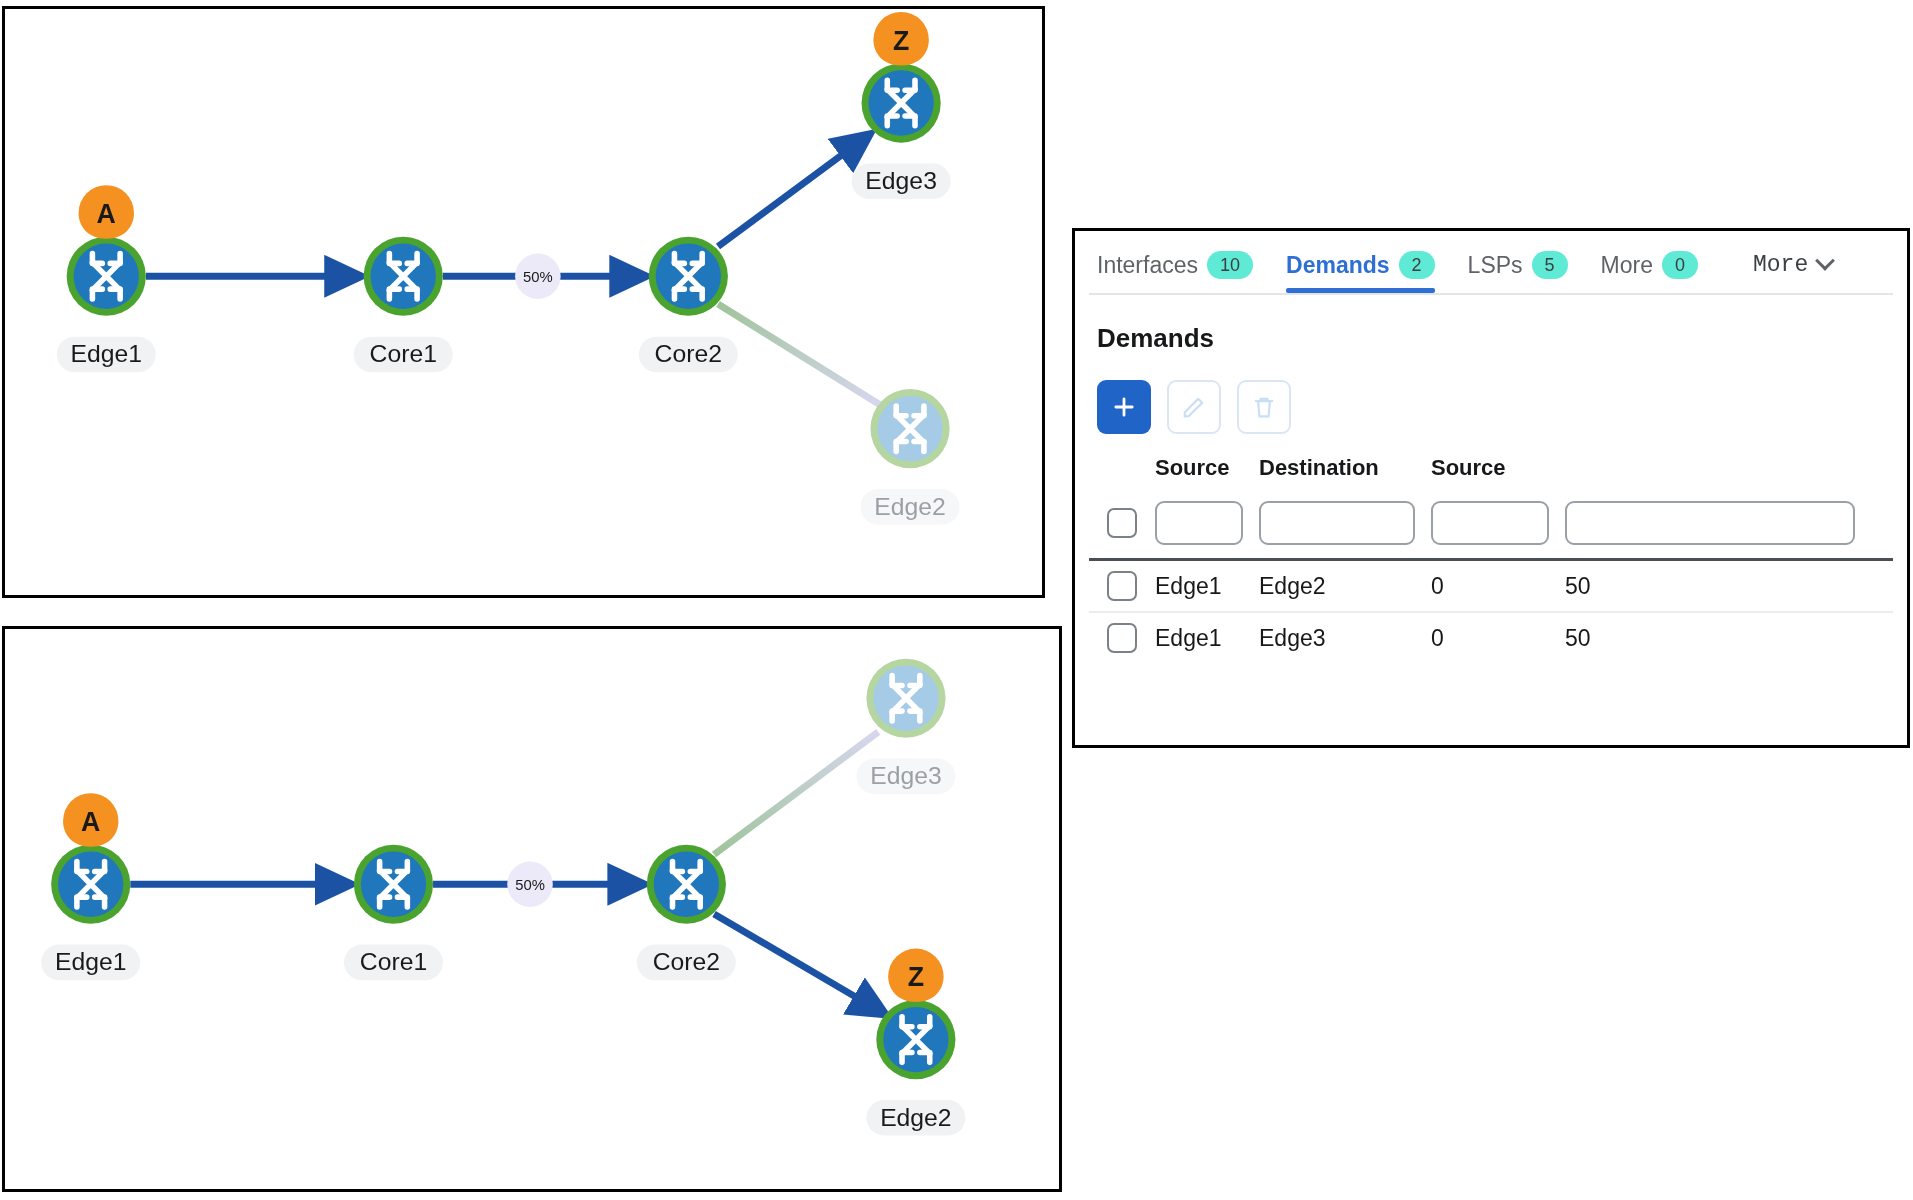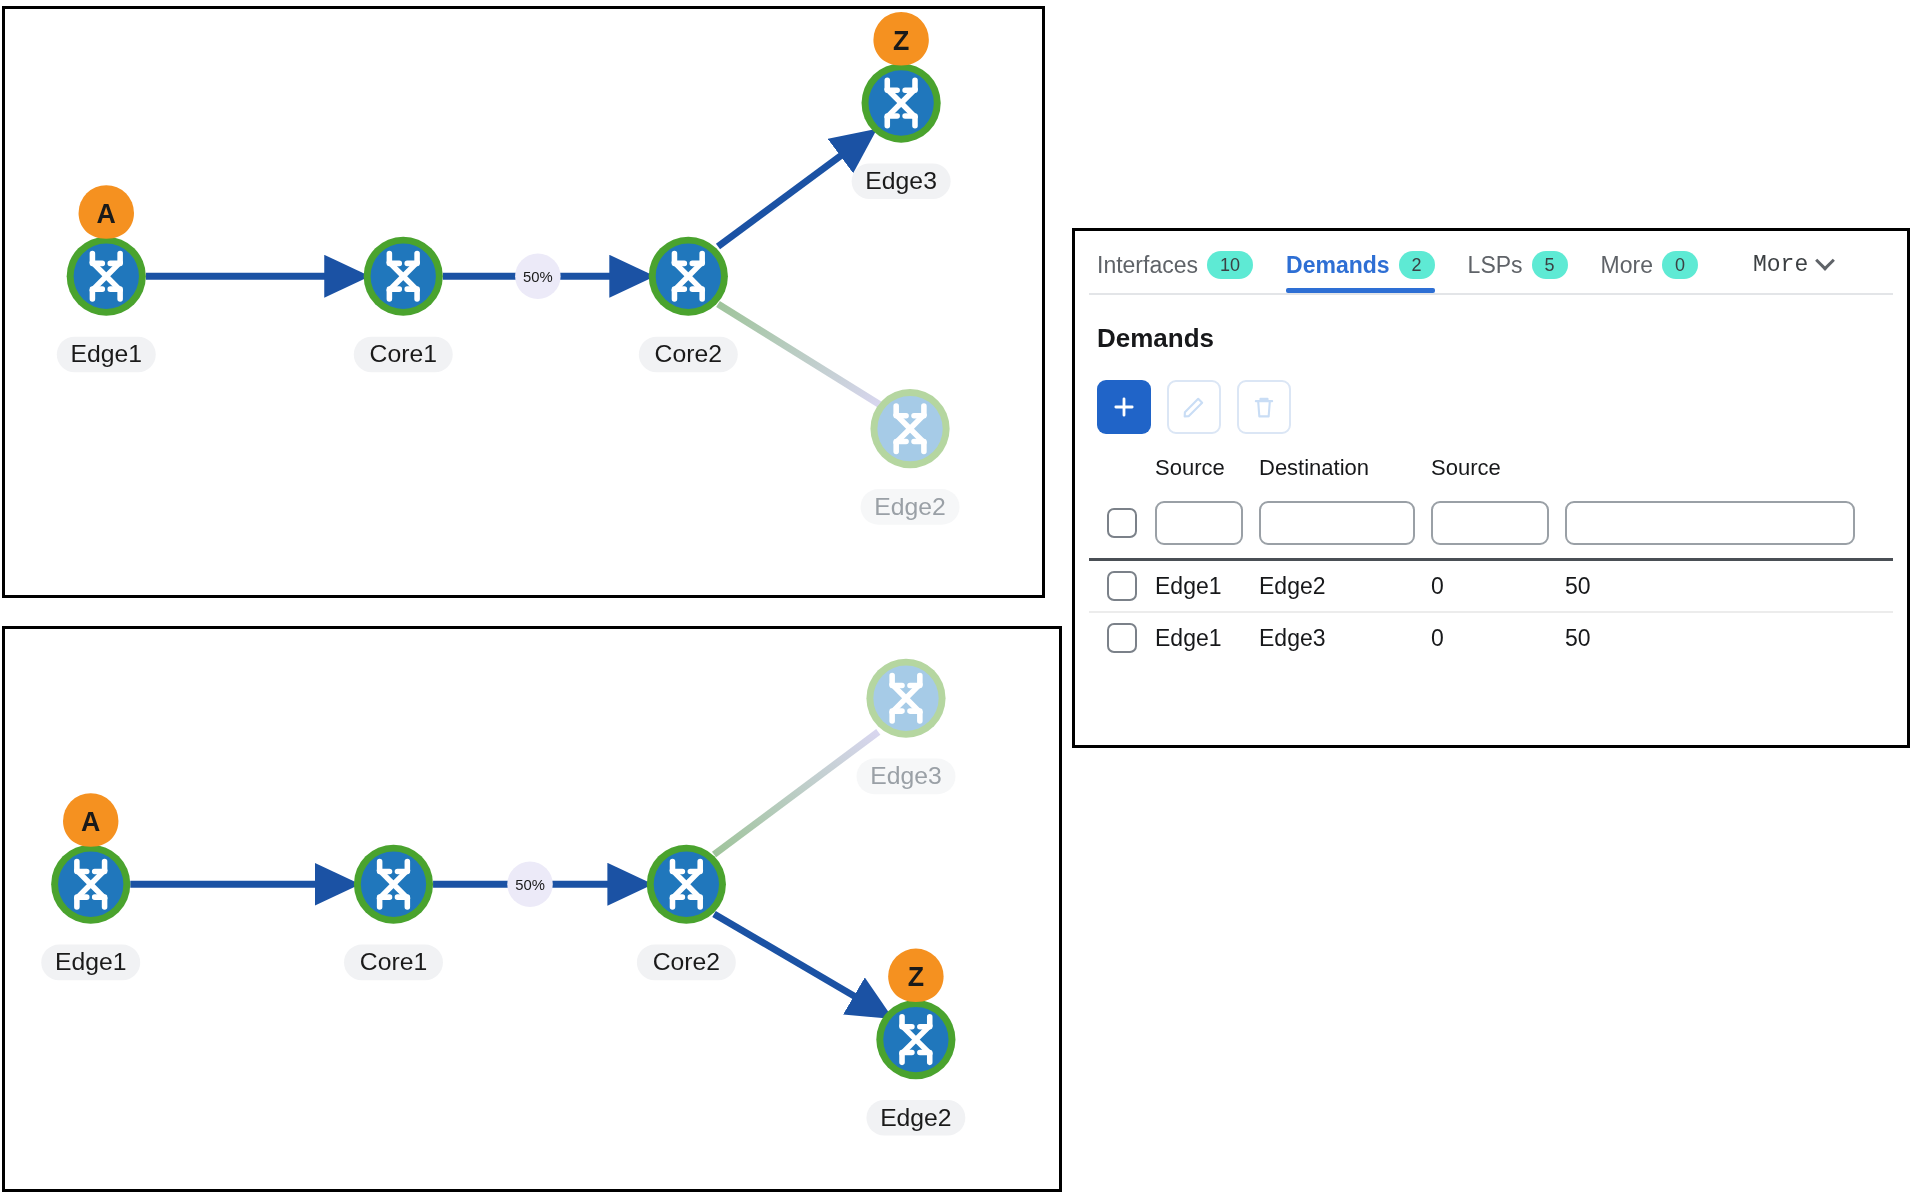--- a/index.html
+++ b/index.html
@@ -112,21 +112,21 @@
   .tbl { width: 100%; padding: 0 14px; margin-top: 18px; }
   .tbl-head-row, .tbl-filter-row, .tbl-data-row {
     display: flex; align-items: center;
   }
   .c-check { width: 66px; flex: none; display:flex; align-items:center; justify-content:center; }
   .c-src  { width: 104px; flex: none; }
   .c-dst  { width: 172px; flex: none; }
   .c-traf { width: 134px; flex: none; }
   .c-ecmp { width: 300px; flex: none; }
   .th {
-    font-size: 22px; font-weight: normal; color: #17181a;
+    font-size: 22px; font-weight: bold; color: #17181a;
     padding-bottom: 8px;
   }
   .tbl-head-row { padding-left: 0; height: 40px; }
   .tbl-head-row .c-check { visibility: hidden; }
   .filter-input {
     height: 44px;
     border: 2px solid #9aa0a6;
     border-radius: 9px;
     background: #fff;
     width: 88px;

